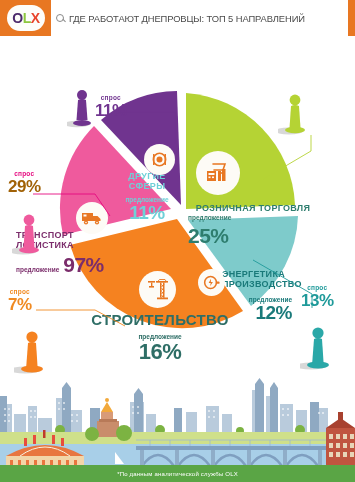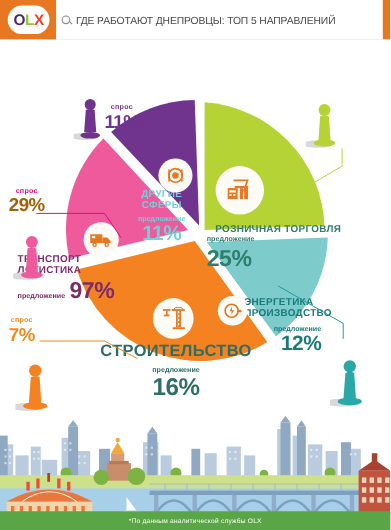--- a/index.html
+++ b/index.html
@@ -247,20 +247,24 @@
   </div>
   <div class="fig" style="left:14px; top:288px;">
     <svg width="36" height="52" viewBox="0 0 36 52">
       <ellipse cx="11" cy="46" rx="15" ry="3.6" fill="#d8d8d8"></ellipse>
       <ellipse cx="18" cy="45" rx="11" ry="3.4" fill="#f58220"></ellipse>
       <path d="M14 19 q4 -2 8 0 l1.6 24 h-11.4 Z" fill="#f58220"></path>
       <circle cx="18" cy="13" r="5.6" fill="#f58220"></circle>
     </svg>
   </div>
 
+  <div class="dm" style="left:301px; top:248px;">
+    <div class="lb" style="color:#1f9a9a;">спрос</div>
+    <div class="vv" style="color:#1f9a9a;">13%</div>
+  </div>
   <div class="fig" style="left:300px; top:284px;">
     <svg width="36" height="52" viewBox="0 0 36 52">
       <ellipse cx="11" cy="46" rx="15" ry="3.6" fill="#d8d8d8"></ellipse>
       <ellipse cx="18" cy="45" rx="11" ry="3.4" fill="#2aa8a8"></ellipse>
       <path d="M14 19 q4 -2 8 0 l1.6 24 h-11.4 Z" fill="#2aa8a8"></path>
       <circle cx="18" cy="13" r="5.6" fill="#2aa8a8"></circle>
     </svg>
   </div>
 
   <svg style="position:absolute; left:0; top:0; width:355px; height:340px; pointer-events:none;">

